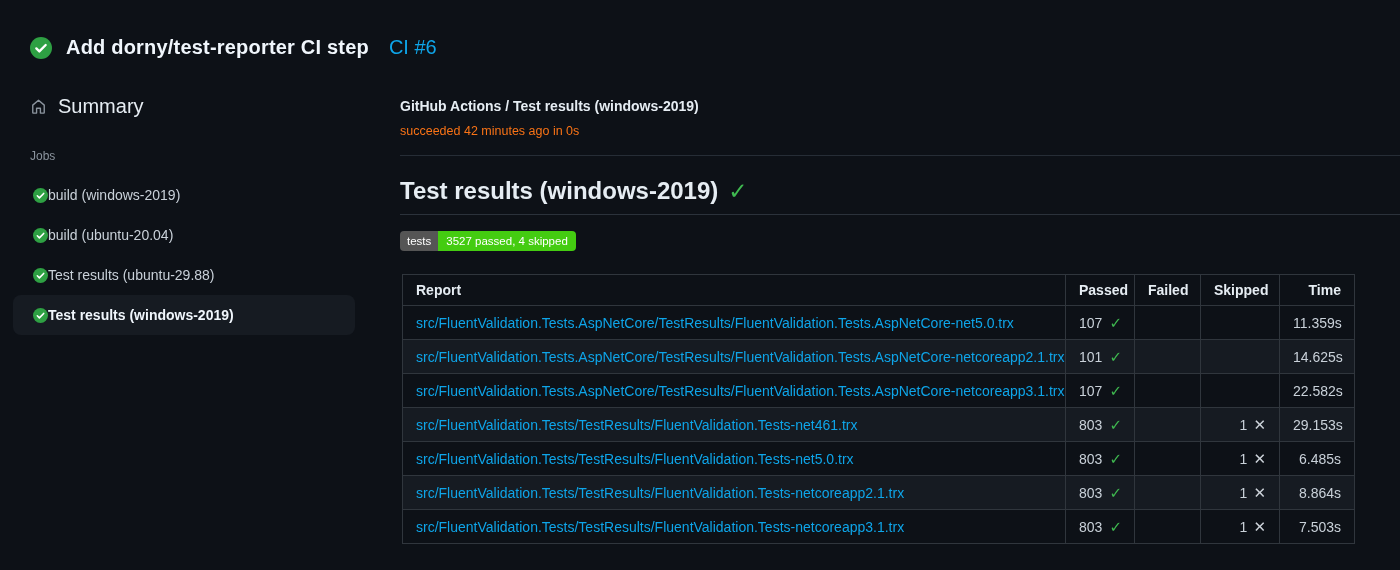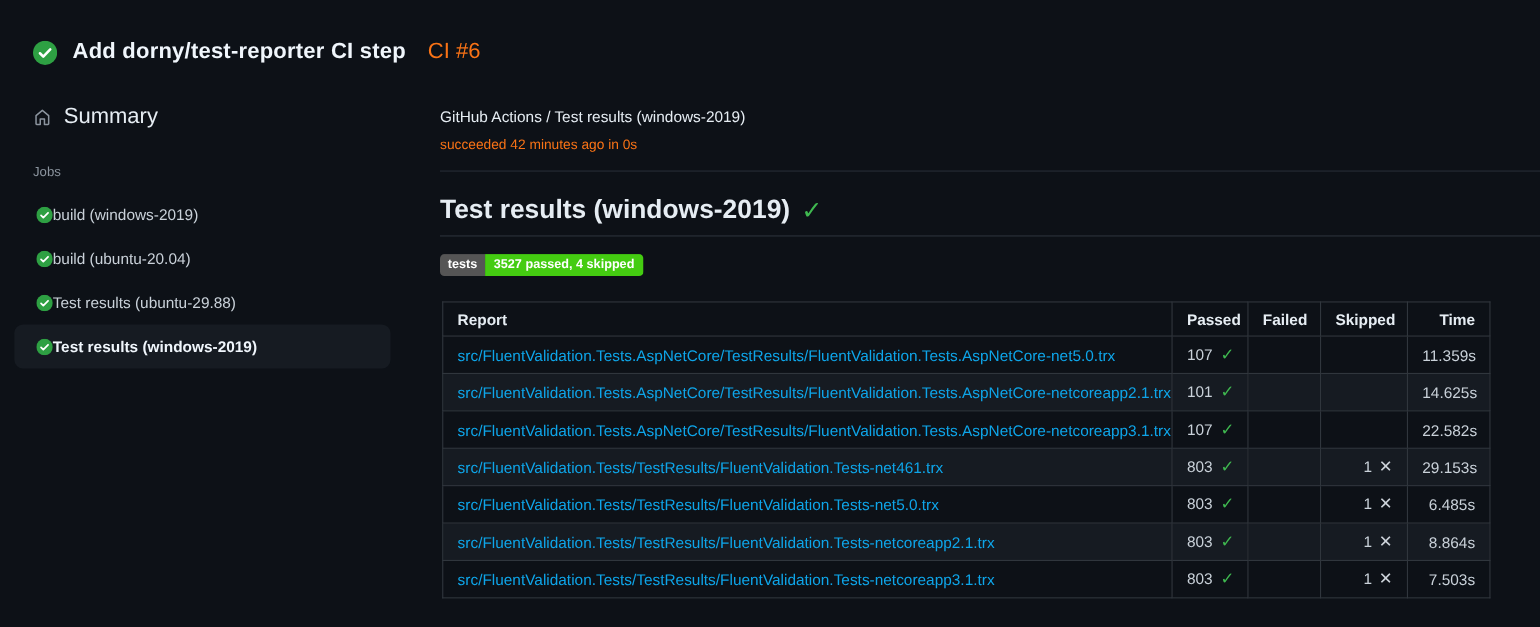--- a/index.html
+++ b/index.html
@@ -10,21 +10,21 @@
     color:#e6edf3;
     -webkit-font-smoothing:antialiased;
   }
   
   .run-header {
     display:flex; align-items:center; gap:14px;
     padding:31px 0 0 30px; height:64px;
   }
   .run-header .status-icon svg { display:block; }
   .run-title { font-size:20px; font-weight:700; color:#f0f6fc; letter-spacing:.2px; }
-  .run-number { font-size:20px; font-weight:400; color:#f97316; margin-left:6px; }
+  .run-number { font-size:20px; font-weight:400; color:#0ea5e9; margin-left:6px; }
 
   
   .app { display:flex; align-items:flex-start; }
   .sidebar { width:400px; flex-shrink:0; padding:33px 24px 0 30px; }
   .main { flex:1; padding:33px 0 0 0; min-width:0; }
 
   
   .summary-row { display:flex; align-items:center; gap:11px; height:18px; cursor:pointer; }
   .summary-row svg { display:block; }
   .summary-label { font-size:20px; color:#e6edf3; }
@@ -34,35 +34,35 @@
     display:flex; align-items:center; 
     height:40px; margin-left:-17px; width:342px;
     padding-left:20px; border-radius:8px; cursor:pointer;
   }
   .job-item .job-icon svg { display:block; }
   .job-label { font-size:14px; color:#c9d1d9; white-space:nowrap; }
   .job-item.selected { background:#161b22; }
   .job-item.selected .job-label { font-weight:700; color:#f0f6fc; }
 
   
-  .breadcrumb { font-size:14px; font-weight:400; color:#e6edf3; line-height:18px; }
+  .breadcrumb { font-size:14px; font-weight:700; color:#e6edf3; line-height:18px; }
   .status-line { margin-top:8px; font-size:12.5px; color:#f97316; line-height:16px; }
   .top-divider { margin-top:16px; border-bottom:1px solid #262d36; }
 
   .section-heading {
     margin-top:21px; font-size:24px; font-weight:600; color:#e6edf3;
     padding-bottom:9px; border-bottom:1px solid #2b323b;
     display:flex; align-items:center; gap:10px; line-height:28px;
   }
   .heading-check { color:#3fb950; font-weight:700; font-size:23px; }
 
   .badge {
     margin-top:16px; display:inline-flex; height:20px;
     border-radius:4px; overflow:hidden;
-    font-size:11.5px; font-weight:700; line-height:20px; color:#ffffff;
+    font-size:11.5px; font-weight:400; line-height:20px; color:#ffffff;
   }
   .badge-label { padding:0 7px; }
   .badge-value { padding:0 8px; }
 
   
   .results-table {
     margin-top:23px; margin-left:2px;
     border-collapse:collapse; table-layout:fixed; width:952px;
     font-size:14px;
   }

